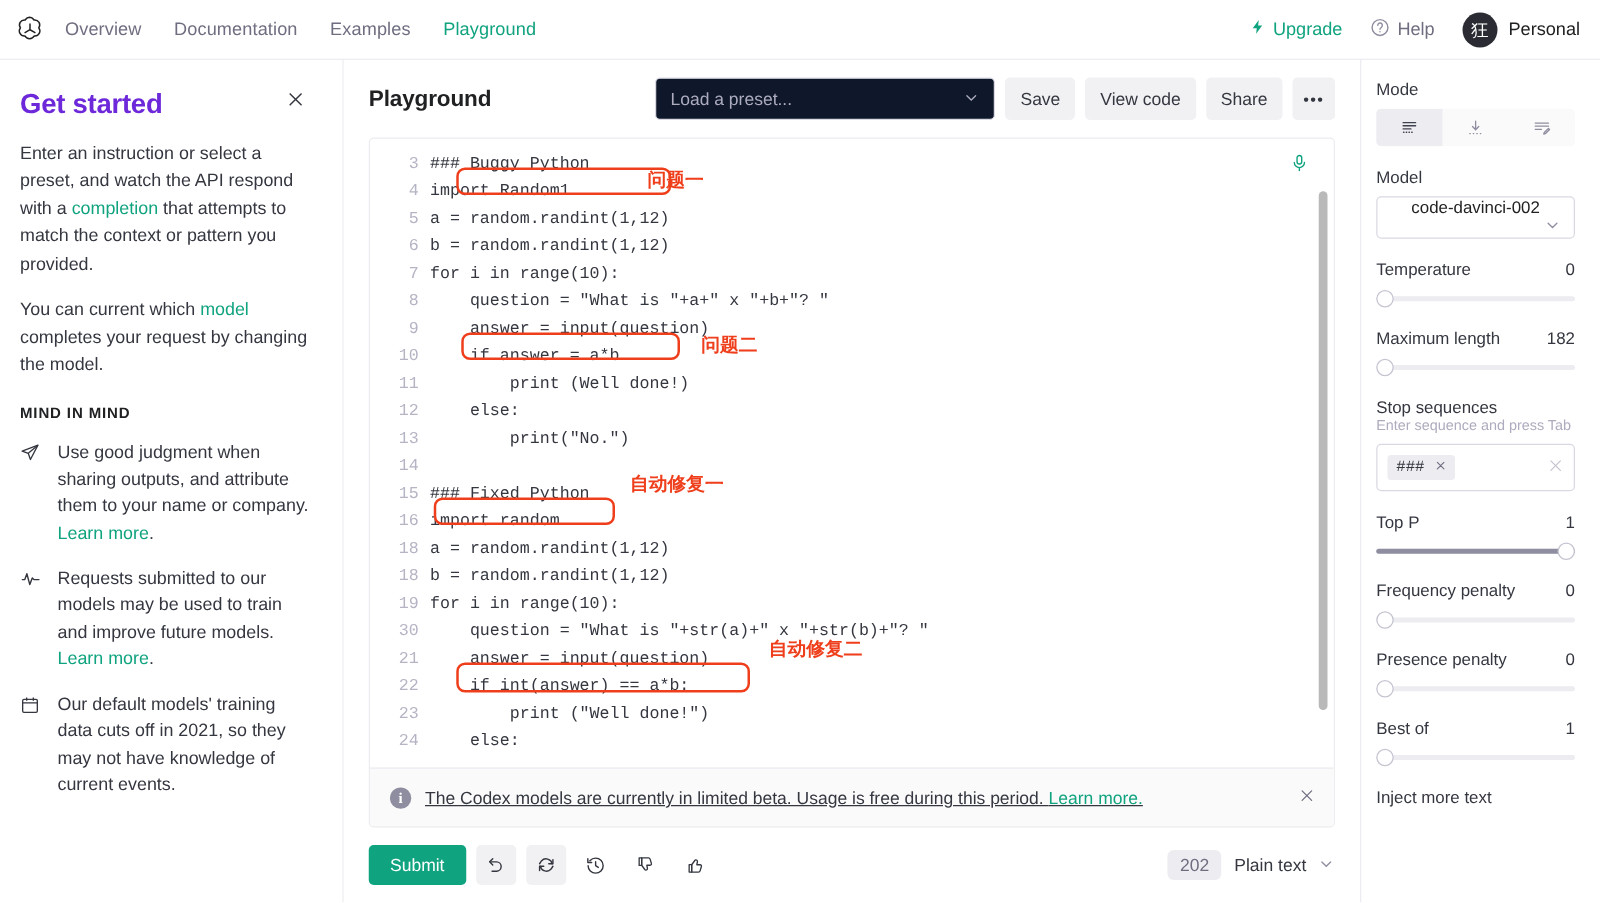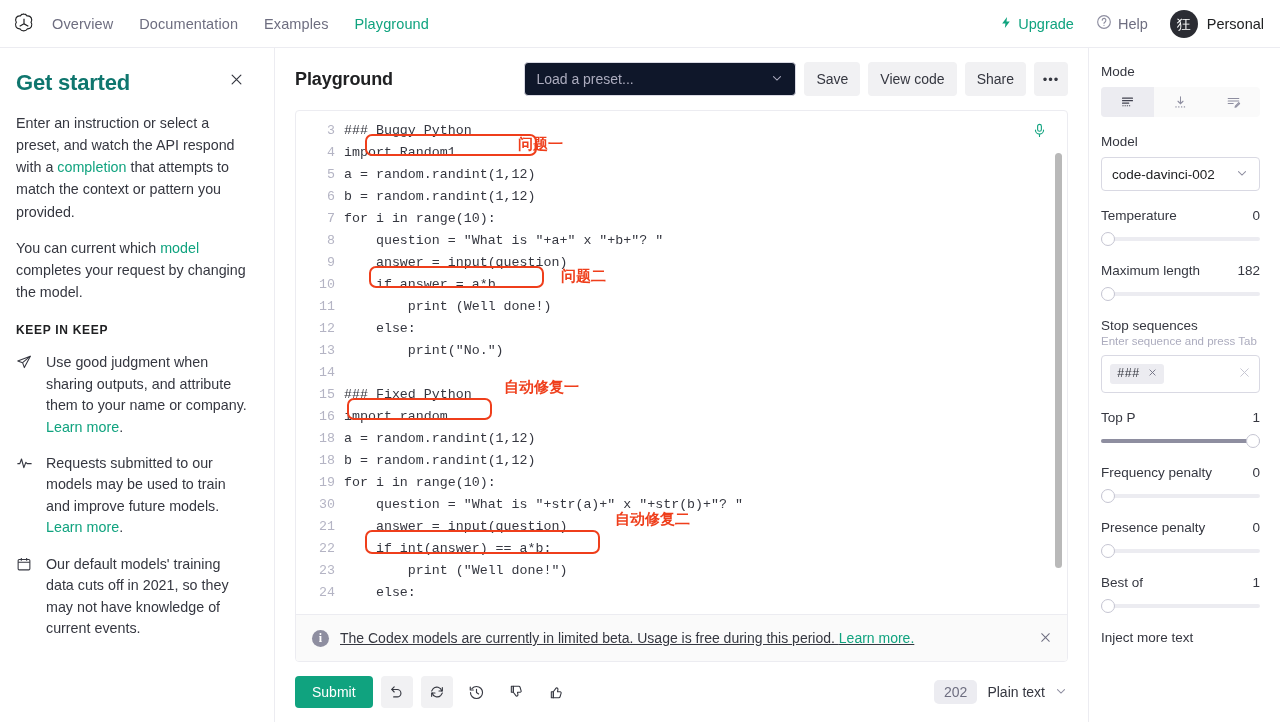--- a/index.html
+++ b/index.html
@@ -44,21 +44,21 @@
 
   
   .sidebar {
     width: 275px; min-width: 275px;
     border-right: 1px solid #ececf1;
     padding: 22px 26px 0 16px;
     background: #fff;
     overflow: hidden;
   }
   .sb-head { display: flex; align-items: flex-start; justify-content: space-between; }
-  .sb-title { font-size: 22px; font-weight: 700; letter-spacing: -0.2px; color: #0f766e; }
+  .sb-title { font-size: 22px; font-weight: 700; letter-spacing: -0.2px; color: #6d28d9; }
   .sb-close { color: #353740; cursor: pointer; font-size: 17px; line-height: 1; padding: 4px; margin-top:-2px;}
   .sb-p {
     margin-top: 16px;
     font-size: 14.3px; line-height: 1.55; color: #353740;
   }
   .sb-p.second { margin-top: 14px; }
   .green-link { color: #10a37f; cursor: pointer; }
   .sb-kim {
     margin-top: 20px;
     font-size: 12px; font-weight: 700; letter-spacing: 0.7px; color: #202123;
@@ -180,20 +180,21 @@
   .mode-btn {
     flex: 1; display: flex; align-items: center; justify-content: center; cursor: pointer;
     color: #8e8ea0;
   }
   .mode-btn.active { background: #ececf1; color: #40414f; }
   .r-group { margin-top: 17px; }
   .model-select {
     margin-top: 8px; height: 34px; border: 1px solid #d9d9e3; border-radius: 4px;
     display: flex; align-items: center; padding: 0 10px; font-size: 13.5px; color: #202123;
     cursor: pointer;
+    flex-direction: column;
   }
   .model-select .chev { margin-left: auto; color: #8e8ea0; }
   .slider { margin-top: 9px; height: 14px; position: relative; cursor: pointer;}
   .slider-track {
     position: absolute; top: 5px; left: 0; right: 0; height: 4px;
     background: #ececf1; border-radius: 2px;
   }
   .slider-fill {
     position: absolute; top: 5px; left: 0; height: 4px;
     background: #8e8ea0; border-radius: 2px;
@@ -269,21 +270,21 @@
               <path d="M5 5l14 14M19 5L5 19"></path>
             </svg>
         </div>
       </div>
       <div class="sb-p">
         <span>Enter an instruction or select a preset, and watch the API respond with a </span><span class="green-link">completion</span><span> that attempts to match the context or pattern you provided.</span>
       </div>
       <div class="sb-p second">
         <span>You can current which </span><span class="green-link">model</span><span> completes your request by changing the model.</span>
       </div>
-      <div class="sb-kim">KEEP IN KEEP</div>
+      <div class="sb-kim">MIND IN MIND</div>
 
       <div class="kim-item">
         <div class="kim-icon">
           <svg width="16" height="16" viewBox="0 0 24 24" fill="none" stroke="#353740" stroke-width="1.6" stroke-linejoin="round">
               <path d="M21.5 3.2L2.6 10.4l7.3 2.6 2.6 7.4 9-17.2z"></path>
               <path d="M9.9 13L21.5 3.2"></path>
             </svg>
         </div>
         <div class="kim-text">
           <span>Use good judgment when sharing outputs, and attribute them to your name or company. </span><span class="green-link">Learn more</span><span>.</span>

